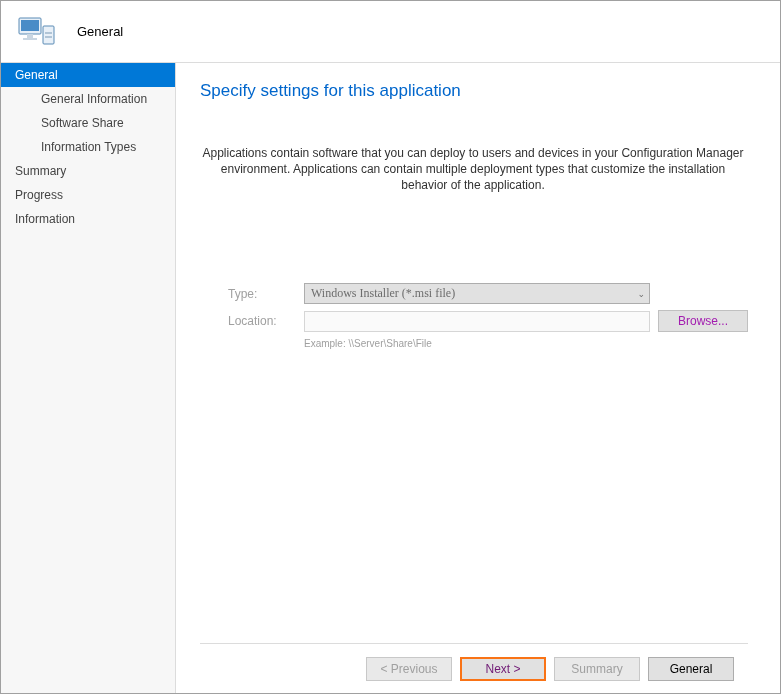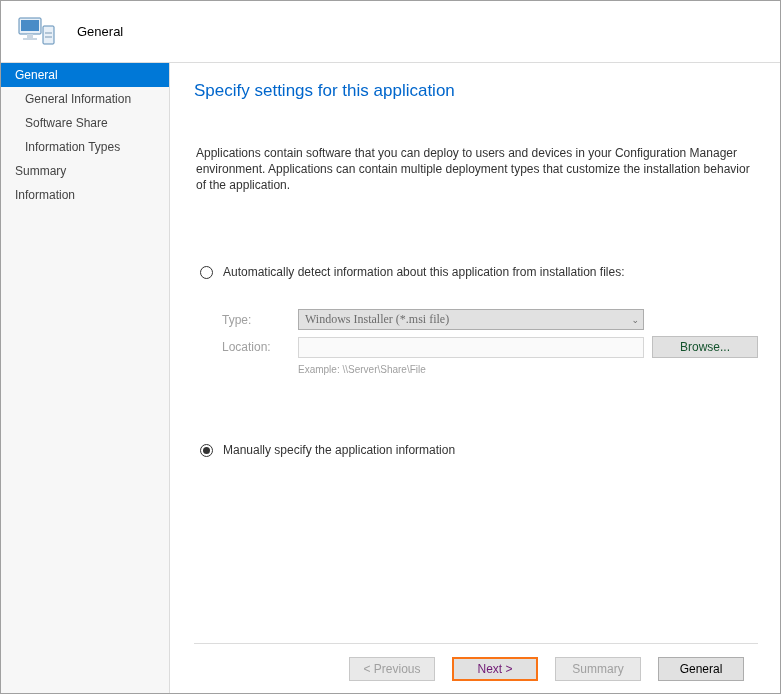--- a/index.html
+++ b/index.html
@@ -12,41 +12,41 @@
     .titlebar-close { width: 45px; height: 29px; display: flex; align-items: center; justify-content: center; cursor: pointer; }
     
     .header { height: 62px; display: flex; align-items: center; padding-left: 16px; border-bottom: 1px solid #dcdcdc; background: #fff; }
     .header-icon { width: 40px; height: 40px; margin-right: 20px; }
     .header-text { font-size: 13px; }
     
     .body { flex: 1; display: flex; overflow: hidden; }
     .sidebar { width: 180px; background: #f7f7f7; border-right: 1px solid #dcdcdc; padding-top: 0; }
     .sidebar-item { padding: 3px 8px 3px 14px; font-size: 12px; color: #444; cursor: default; line-height: 18px; }
     .sidebar-item.selected { background: #0078d7; color: #fff; }
-    .sidebar-item.sub { padding-left: 24px; }
+    .sidebar-item.sub { padding-left: 40px; }
     
-    .content { flex: 1; display: flex; flex-direction: column; padding: 18px 22px 0 24px; background: #fff; }
+    .content { flex: 1; display: flex; flex-direction: column; padding: 18px 32px 0 24px; background: #fff; }
     .heading { color: #0066cc; font-size: 17px; font-weight: 400; margin-bottom: 44px; }
-    .desc { font-size: 12px; color: #333; line-height: 16px; margin-bottom: 72px; padding-left: 2px; padding-right: 4px; }
+    .desc { font-size: 12px; color: #333; line-height: 16px; margin-bottom: 72px; padding-left: 2px; padding-right: 4px; text-align: center; }
     
     .radio-row { display: flex; align-items: center; margin-bottom: 12px; padding-left: 6px; }
     .radio { width: 13px; height: 13px; border: 1px solid #333; border-radius: 50%; margin-right: 10px; display: inline-flex; align-items: center; justify-content: center; background: #fff; flex-shrink: 0; }
     .radio.checked::after { content: ""; width: 7px; height: 7px; background: #333; border-radius: 50%; display: block; }
     .radio-label { font-size: 12px; color: #333; }
     
-    .form-rows { margin-left: 28px; margin-top: 18px; margin-bottom: 68px; }
+    .form-rows { margin-left: 28px; margin-top: 18px; margin-bottom: 50px; }
     .form-row { display: flex; align-items: center; margin-bottom: 6px; }
     .form-label { width: 76px; color: #a0a0a0; font-size: 12px; }
     .combo { width: 346px; height: 21px; border: 1px solid #adadad; background: #e1e1e1; display: flex; align-items: center; padding: 0 6px; font-size: 12px; color: #6d6d6d; position: relative; font-family: Liberation Serif, serif; }
     .combo-arrow { position: absolute; right: 4px; color: #6d6d6d; font-size: 9px; }
     .text-input { width: 346px; height: 21px; border: 1px solid #d6d6d6; background: #fafafa; padding: 0 4px; font-size: 12px; }
-    .browse-btn { width: 106px; height: 22px; margin-left: 8px; border: 1px solid #c0c0c0; background: #e1e1e1; color: #14532d; font-size: 12px; cursor: default; text-align: center; }
+    .browse-btn { width: 90px; height: 22px; margin-left: 8px; border: 1px solid #c0c0c0; background: #e1e1e1; color: #a21caf; font-size: 12px; cursor: default; text-align: center; }
     .example { color: #a0a0a0; font-size: 10px; margin-left: 76px; margin-top: 2px; }
     
-    .footer { height: 50px; border-top: 1px solid #dcdcdc; display: flex; align-items: center; justify-content: flex-end; padding-right: 14px; gap: 17px; background: #fff; margin-top: 20px; }
+    .footer { height: 50px; border-top: 1px solid #dcdcdc; display: flex; align-items: center; justify-content: flex-end; padding-right: 14px; gap: 8px; background: #fff; margin-top: 20px; }
     .btn { width: 86px; height: 24px; border: 1px solid #adadad; background: #e1e1e1; font-size: 12px; cursor: pointer; display: inline-flex; align-items: center; justify-content: center; }
     .btn.disabled { color: #a0a0a0; border-color: #c8c8c8; background: #e9e9e9; cursor: default; }
     .btn.default { border: 2px solid #f97316; background: #e1e1e1; color: #701a75; }
     
     .radio-row.sel { margin-bottom: 0; }
   </style>
 </head>
 <body>
 
 <div class="window">
@@ -66,52 +66,45 @@
     <span class="header-text">General</span>
   </div>
 
   <div class="body">
     <div class="sidebar">
       <div class="sidebar-item selected">General</div>
       <div class="sidebar-item sub">General Information</div>
       <div class="sidebar-item sub">Software Share</div>
       <div class="sidebar-item sub">Information Types</div>
       <div class="sidebar-item">Summary</div>
+      <div class="sidebar-item">Progress</div>
       <div class="sidebar-item">Information</div>
     </div>
 
     <div class="content">
       <div class="heading">Specify settings for this application</div>
       <div class="desc">Applications contain software that you can deploy to users and devices in your Configuration Manager environment. Applications can contain multiple deployment types that customize the installation behavior of the application.</div>
 
-      <div class="radio-row">
-        <span class="radio"></span>
-        <span class="radio-label">Automatically detect information about this application from installation files:</span>
-      </div>
 
       <div class="form-rows">
         <div class="form-row">
           <span class="form-label">Type:</span>
           <div class="combo">
             <span>Windows Installer (*.msi file)</span>
             <span class="combo-arrow">⌄</span>
           </div>
         </div>
         <div class="form-row">
           <span class="form-label">Location:</span>
           <input class="text-input" type="text" disabled="" value="" style="">
           <button class="browse-btn" disabled="">Browse...</button>
         </div>
         <div class="example">Example: \\Server\Share\File</div>
       </div>
 
-      <div class="radio-row sel">
-        <span class="radio checked"></span>
-        <span class="radio-label">Manually specify the application information</span>
-      </div>
 
       <div style="flex:1"></div>
 
       <div class="footer">
         <button class="btn disabled" disabled="">&lt; Previous</button>
         <button class="btn default">Next &gt;</button>
         <button class="btn disabled" disabled="">Summary</button>
         <button class="btn">General</button>
       </div>
     </div>

